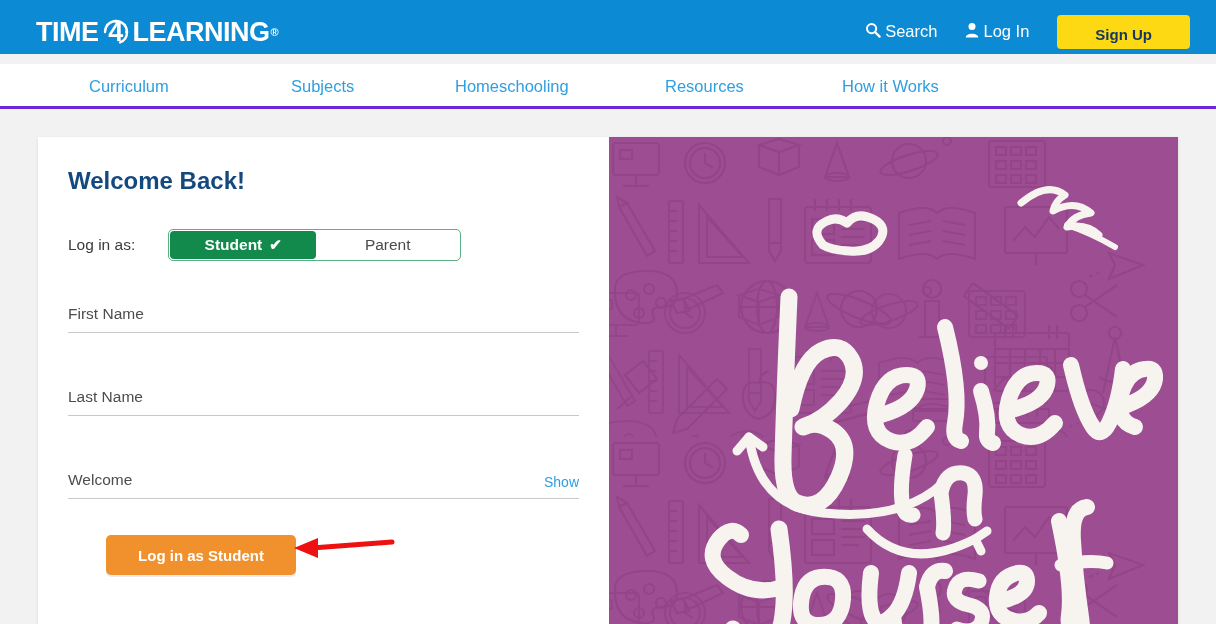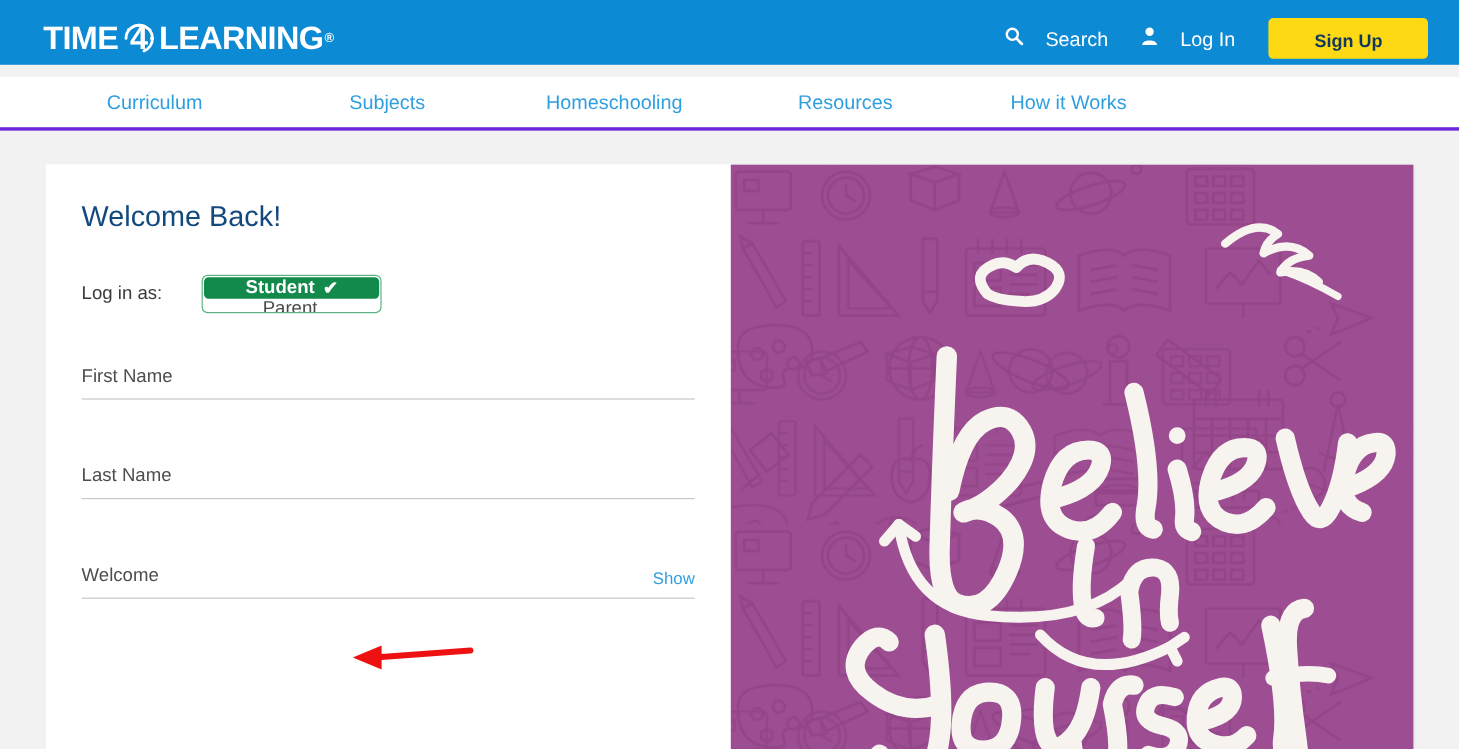--- a/index.html
+++ b/index.html
@@ -43,21 +43,21 @@
     font-size: 11px; vertical-align: super; font-weight: 700;
     margin-left: 1px;
   }
 
   .top-right {
     position: absolute; right: 0; top: 0;
     height: 64px;
     display: flex; align-items: center;
   }
   .top-link {
-    display: flex; align-items: flex-end; gap: 18px;
+    display: flex; align-items: flex-start; gap: 4px;
     color: #ffffff; font-size: 16.5px;
     margin-right: 28px;
     cursor: pointer;
     white-space: nowrap;
   }
   .signup-btn {
     background: #fcd913;
     color: #13375e;
     font-weight: 700; font-size: 15px;
     border: none; border-radius: 4px;
@@ -111,40 +111,39 @@
   .card-right {
     width: 569px; height: 500px;
     position: relative;
     background: #9d4e92;
     overflow: hidden;
   }
 
   
   .welcome {
     position: absolute; left: 30px; top: 30px;
-    font-size: 24px; font-weight: 400;
+    font-size: 24px; font-weight: 700;
     color: #13497e;
   }
   .loginas-row {
     position: absolute; left: 30px; top: 92px;
     display: flex; align-items: center; gap: 20px;
   }
   .loginas-label {
     font-size: 15.5px; color: #3b3b3b;
     margin-right: 13px;
   }
   .toggle {
     display: flex;
     border: 1px solid #5cb185;
     border-radius: 5px;
     overflow: hidden;
     background: #ffffff;
     height: 32px;
     padding: 1px;
-    flex-direction: column;
   }
   .toggle-opt {
     display: flex; align-items: center; justify-content: center;
     gap: 7px;
     font-size: 15.5px;
     cursor: pointer;
     height: 28px;
   }
   .toggle-opt.active {
     background: #128a4b;
@@ -300,20 +299,21 @@
         <span class="field-label">Last Name</span>
         <div class="field-line"></div>
       </div>
 
       <div class="field" style="top:334px">
         <span class="field-label">Welcome</span>
         <span class="show-link">Show</span>
         <div class="field-line"></div>
       </div>
 
+      <button class="login-btn">Log in as Student</button>
     </div>
 
     <div class="card-right">
 
       <svg class="pattern" width="569" height="500" viewBox="0 0 569 500" aria-hidden="true">
         <defs>
           <g id="dk" stroke="#8a3d80" stroke-width="2.2" fill="none">
 
             <rect x="4" y="6" width="46" height="32" rx="3"></rect>
             <line x1="27" y1="38" x2="27" y2="48"></line>

